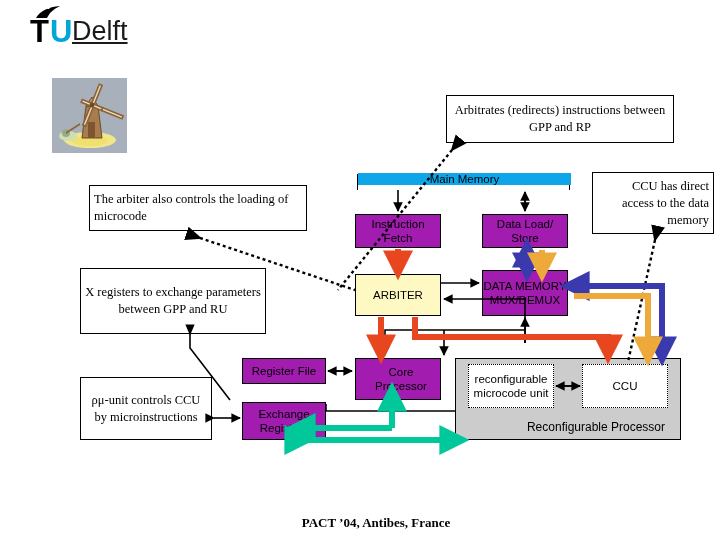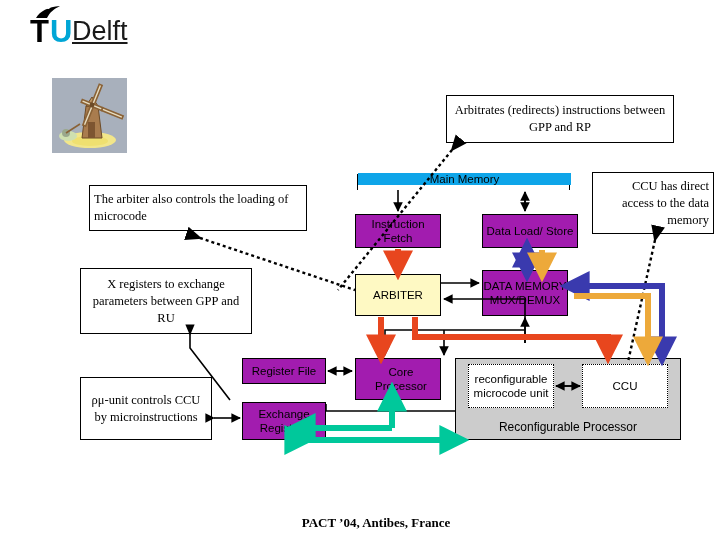--- a/index.html
+++ b/index.html
@@ -39,21 +39,21 @@
   
   .dbox{position:absolute;border:1.4px solid #000;background:#a21caf;box-sizing:border-box;
         font-family:"Liberation Sans",sans-serif;font-size:11.5px;color:#000;
         line-height:14.5px;text-align:center;display:flex;align-items:center;
         justify-content:center;}
   .dbox.gray{background:#fef9c3;}
   .dbox.dotted{border:1.6px dotted #000;background:#fff;}
 
   .gray-panel{position:absolute;background:#cccccc;border:1.4px solid #000;box-sizing:border-box;}
   .panel-label{position:absolute;font-family:"Liberation Sans",sans-serif;font-size:12px;
-               color:#000;text-align:center;}
+               color:#000;text-align:center;padding-left:28px;}
 
   
   .mm{position:absolute;box-sizing:border-box;border-top:1.4px solid #000;
       border-left:1.4px solid #000;border-right:1.4px solid #000;}
   .mm-label{position:absolute;width:100%;text-align:center;top:-16px;
             font-family:"Liberation Sans",sans-serif;font-size:11.5px;color:#000;}
 
   svg.overlay{position:absolute;left:0;top:0;width:720px;height:540px;pointer-events:none;}
 </style>
 </head>
@@ -92,31 +92,31 @@
   </div>
 
   <div class="footer">PACT ’04, Antibes, France</div>
 
   <div class="callout" style="left:446px;top:95px;width:228px;height:48px;">Arbitrates (redirects) instructions between GPP and RP</div>
 
   <div class="callout left-al" style="left:80px;top:185px;width:218px;height:46px;margin-left:9px;">The arbiter also controls the loading of microcode</div>
 
   <div class="callout" style="left:592px;top:172px;width:122px;height:62px;text-align:right;">CCU has direct access to the data memory</div>
 
-  <div class="callout" style="left:80px;top:268px;width:172px;height:66px;">X registers to exchange parameters between GPP and RU</div>
+  <div class="callout" style="left:80px;top:268px;width:186px;height:66px;">X registers to exchange parameters between GPP and RU</div>
 
   <div class="callout" style="left:80px;top:377px;width:132px;height:63px;">ρμ-unit controls CCU by microinstructions</div>
 
   <div class="mm" style="left:357px;top:174px;width:213px;height:16px;">
     <div class="mm-label" style="position:absolute;top:-2px;left:0;width:213px;background:#0ea5e9;">Main Memory</div>
   </div>
 
   <div class="dbox" style="left:355px;top:214px;width:86px;height:34px;">Instruction Fetch</div>
 
-  <div class="dbox" style="left:482px;top:214px;width:96px;height:34px;">Data Load/ Store</div>
+  <div class="dbox" style="left:482px;top:214px;width:86px;height:34px;">Data Load/ Store</div>
 
   <div class="dbox gray" style="left:355px;top:274px;width:86px;height:42px;">ARBITER</div>
 
   <div class="dbox" style="left:482px;top:270px;width:86px;height:46px;">DATA MEMORY MUX/DEMUX</div>
 
   <div class="dbox" style="left:242px;top:358px;width:84px;height:26px;">Register File</div>
 
   <div class="dbox" style="left:355px;top:358px;width:86px;height:42px;padding-left:6px;">Core Processor</div>
 
   <div class="dbox" style="left:242px;top:402px;width:84px;height:38px;">Exchange Registers</div>

